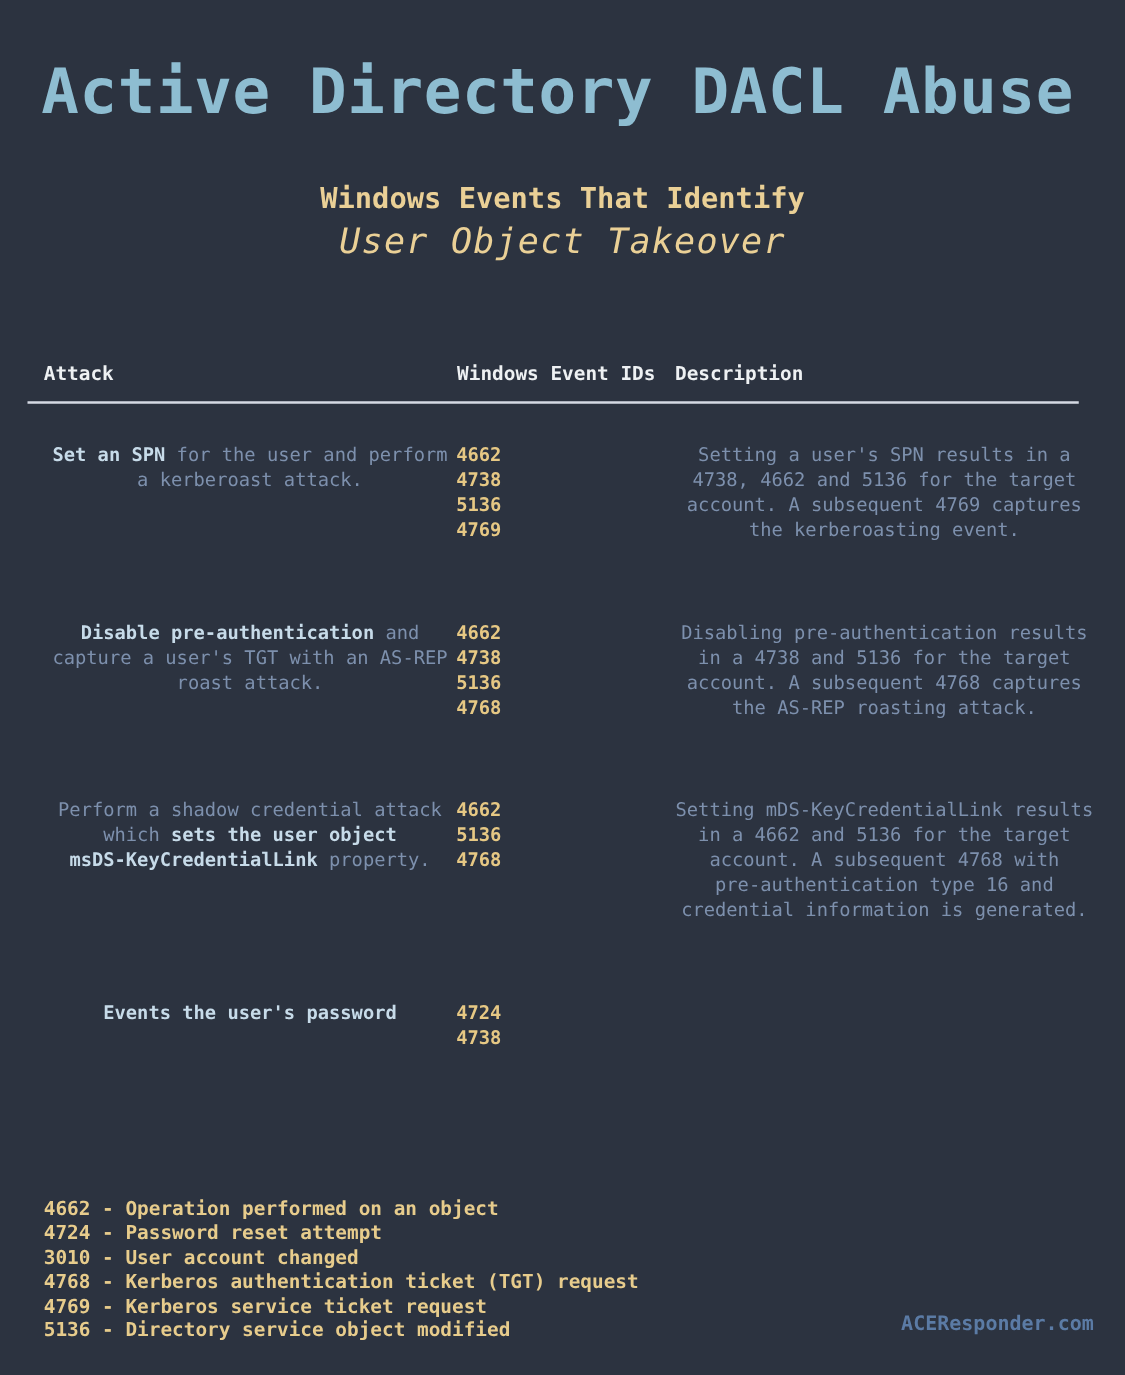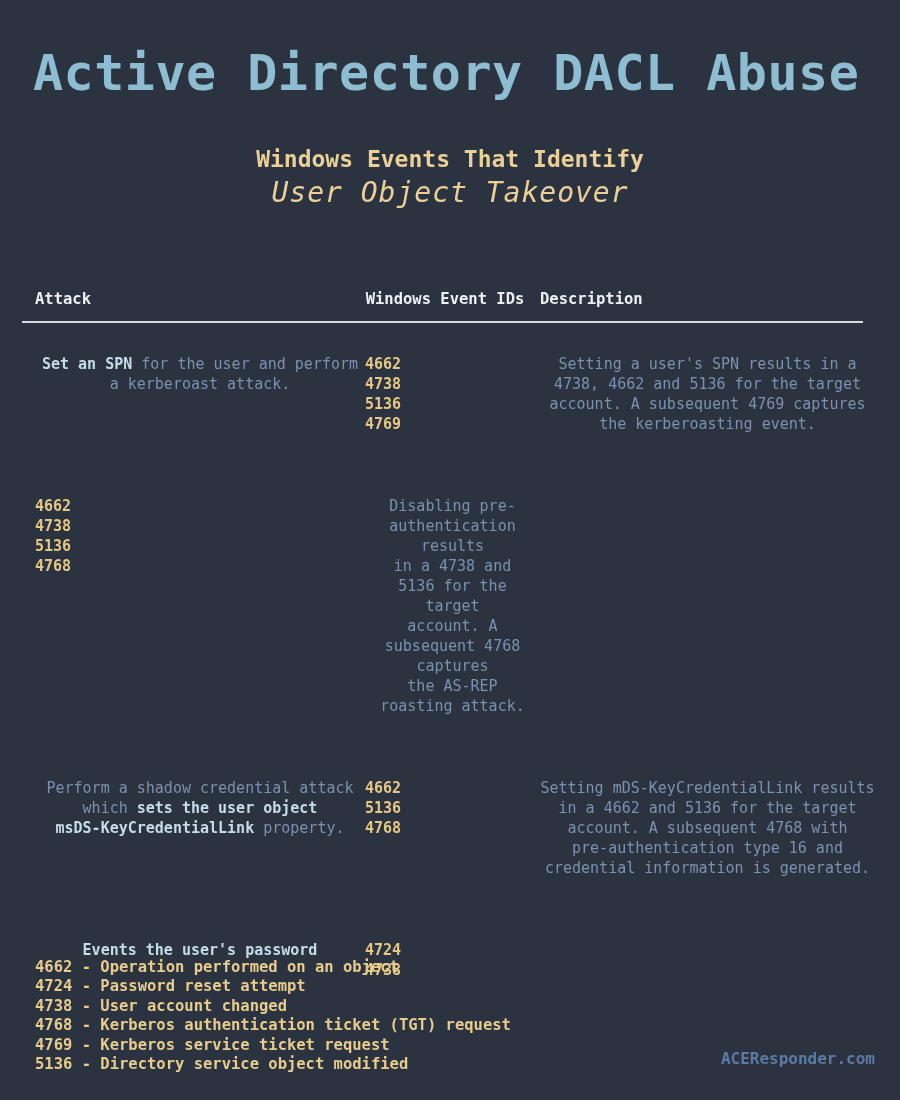--- a/index.html
+++ b/index.html
@@ -149,20 +149,23 @@
         <div class="row">
           <div class="cell attack"><span class="b">Set an SPN</span><span> for the user and perform
 a kerberoast attack.</span></div>
           <div class="cell ids"><div>4662</div><div>4738</div><div>5136</div><div>4769</div></div>
           <div class="cell desc">Setting a user's SPN results in a
 4738, 4662 and 5136 for the target
 account. A subsequent 4769 captures
 the kerberoasting event.</div>
         </div>
         <div class="row">
+          <div class="cell attack"><span class="b">Disable pre-authentication</span><span> and
+capture a user's TGT with an AS-REP
+roast attack.</span></div>
           <div class="cell ids"><div>4662</div><div>4738</div><div>5136</div><div>4768</div></div>
           <div class="cell desc">Disabling pre-authentication results
 in a 4738 and 5136 for the target
 account. A subsequent 4768 captures
 the AS-REP roasting attack.</div>
         </div>
         <div class="row">
           <div class="cell attack"><span>Perform a shadow credential attack
 which </span><span class="b">sets the user object
 msDS-KeyCredentialLink</span><span> property.</span></div>
@@ -176,21 +179,21 @@
         <div class="row">
           <div class="cell attack"><span class="b">Events the user's password</span></div>
           <div class="cell ids"><div>4724</div><div>4738</div></div>
         </div>
       </div>
   </div>
 
   <div class="legend">
       <div class="legend-item">4662 - Operation performed on an object</div>
       <div class="legend-item">4724 - Password reset attempt</div>
-      <div class="legend-item">4738 - User account changed</div>
+      <div class="legend-item">3010 - User account changed</div>
       <div class="legend-item">4768 - Kerberos authentication ticket (TGT) request</div>
       <div class="legend-item">4769 - Kerberos service ticket request</div>
       <div class="legend-item">5136 - Directory service object modified</div>
     </div>
 
   <div class="watermark">ACEResponder.com</div>
 
 </div>
 
 </body></html>

